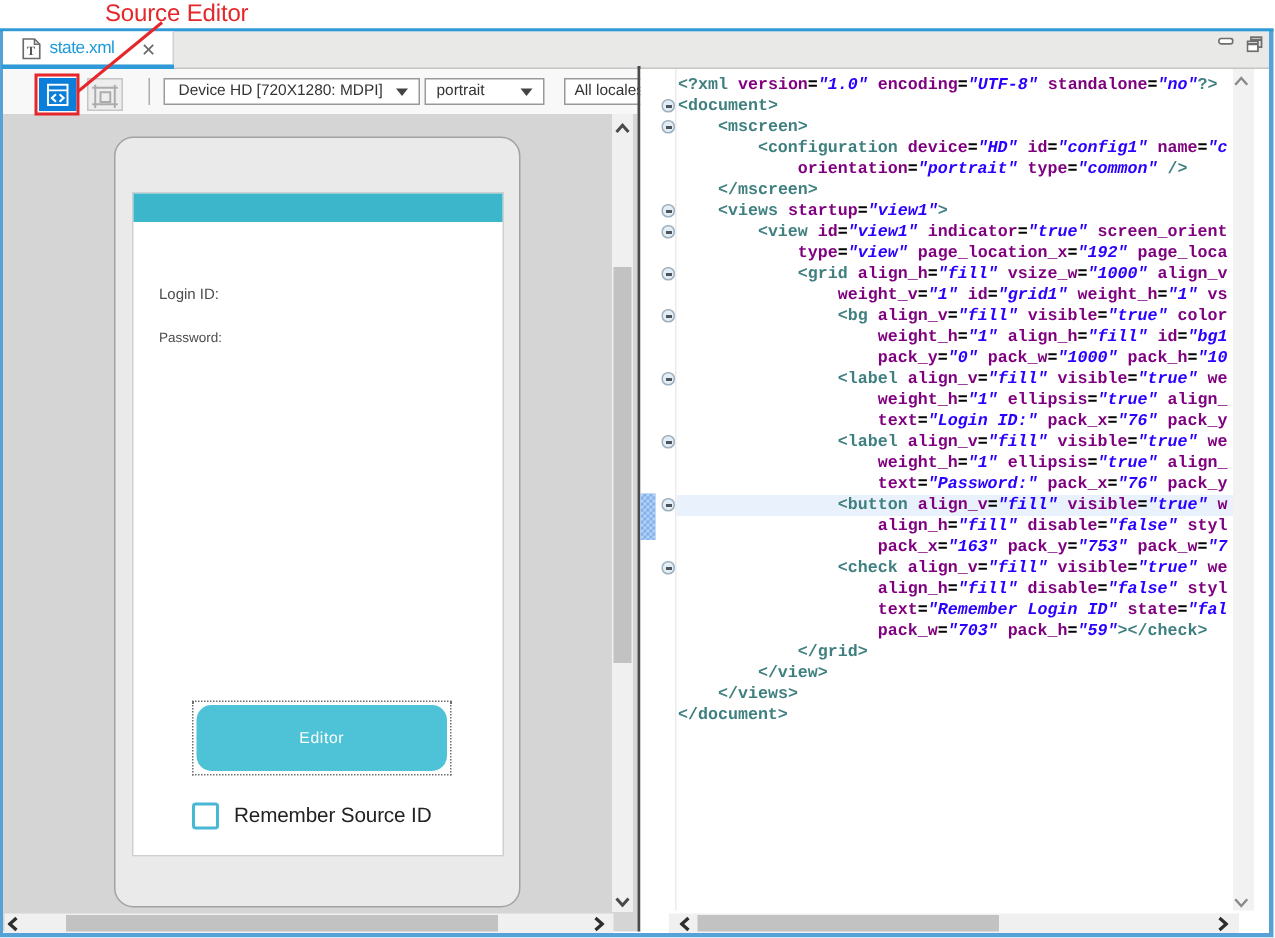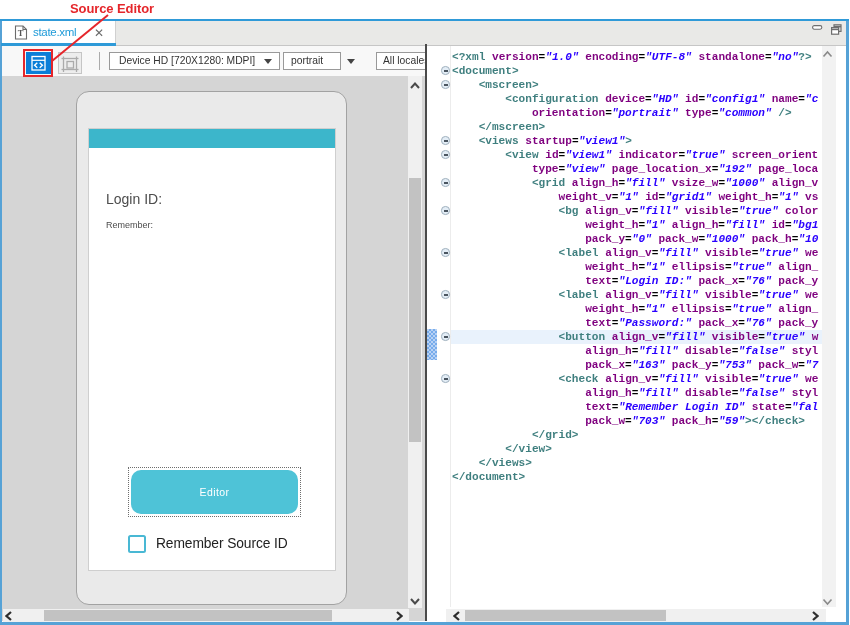--- a/index.html
+++ b/index.html
@@ -18,30 +18,30 @@
 .tabx{left:94px;top:26px;color:#6b6b6b;font-size:12px}
 
 
 
 #toolbar{left:2px;top:46px;width:423px;height:30px;background:#f8f8f8}
 #btn1{left:26px;top:52px;width:25px;height:22px;background:#0a7ed8}
 #btn2{left:58px;top:52px;width:24px;height:22px;background:#ededed;border:1px solid #c5c5c5}
 #sep1{left:99px;top:52px;width:1px;height:18px;background:#ababab}
 .combo{top:52px;height:18px;background:#fff;border:1px solid #999;color:#333;font-size:10.3px;line-height:16px;white-space:nowrap}
 #cb1{left:109px;width:171px;padding-left:9px}
-#cb2{left:283px;width:58px;padding-left:7px}
+#cb2{left:283px;width:80px;padding-left:7px}
 #cb3{left:376px;width:55px;padding-left:6px}
 .dar{width:0;height:0;border-left:4px solid transparent;border-right:4px solid transparent;border-top:5px solid #444;top:59px}
 
 
 #preview{left:2px;top:76px;width:423px;height:545px;background:#d5d5d5}
 #phone{left:76px;top:91px;width:271px;height:514px;background:#eaeaea;border:1px solid #a2a2a2;border-radius:13px}
 #screen{left:88px;top:128px;width:248px;height:443px;background:#fff;border:1px solid #cfcfcf}
 #tealbar{left:89px;top:129px;width:246px;height:19px;background:#3cb6cb}
-#lid{left:106px;top:191px;font-size:14px;color:#4c4c4c}
+#lid{left:106px;top:191px;font-size:10px;color:#4c4c4c}
 #pwd{left:106px;top:220px;font-size:9px;color:#4c4c4c}
 #dashsel{left:128px;top:467px;width:173px;height:50px;border:1px dotted #6e6e6e}
 #loginbtn{left:131px;top:470px;width:167px;height:44px;background:#4ec3d7;border-radius:10px;
   color:#fff;font-size:10.5px;text-align:center;line-height:44px;letter-spacing:.4px}
 #chk{left:128px;top:535px;width:18px;height:18px;border:2px solid #49b8d4;border-radius:2.5px;background:#fff}
 #rlid{left:156px;top:536px;font-size:13.8px;color:#222;letter-spacing:-0.1px}
 
 
 #pvtrack{left:408px;top:76px;width:14px;height:532px;background:#f0f0f0}
 #pvthumb{left:409px;top:178px;width:12px;height:264px;background:#c2c2c2}
@@ -66,21 +66,21 @@
   white-space:pre;width:370px;overflow:hidden}
 .cl{height:14px}
 .t{color:#3f7f7f}.a{color:#7f007f}.v{color:#2a00ff;font-style:italic}.e{color:#000}
 
 
 #evtrack{left:822px;top:46px;width:14px;height:561px;background:#f2f2f2}
 #ehtrack{left:446px;top:609px;width:380px;height:12.5px;background:#f0f0f0}
 #ehthumb{left:465px;top:609.5px;width:201px;height:11.5px;background:#c2c2c2}
 
 
-#ann{left:70px;top:1px;color:#e5262b;font-size:13px;font-weight:bold;letter-spacing:-0.1px}
+#ann{left:70px;top:1px;color:#e5262b;font-size:16px;font-weight:normal;letter-spacing:-0.1px}
 #redbox{left:23px;top:49px;width:30px;height:28px;border:2px solid #e5262b;z-index:50}
 #redline{left:0;top:0;z-index:49;pointer-events:none}
 </style></head>
 <body>
 <div class="abs" id="frame"></div>
 <div class="abs" style="left:0;top:19px;width:849px;height:2px;background:#2f9ad8"></div>
 <div class="abs" id="tabrow"></div>
 <div class="abs" id="tab"></div>
 <div class="abs" id="tabu"></div>
 <svg class="abs" style="left:14px;top:25px" width="14" height="15" viewBox="0 0 14 15">
@@ -119,21 +119,21 @@
 <div class="abs dar" style="left:264px"></div>
 <div class="abs combo" id="cb2">portrait</div>
 <div class="abs dar" style="left:347px"></div>
 <div class="abs combo" id="cb3">All locales</div>
 
 <div class="abs" id="preview"></div>
 <div class="abs" id="phone"></div>
 <div class="abs" id="screen"></div>
 <div class="abs" id="tealbar"></div>
 <div class="abs" id="lid">Login ID:</div>
-<div class="abs" id="pwd">Remember:</div>
+<div class="abs" id="pwd">Password:</div>
 <div class="abs" id="dashsel"></div>
 <div class="abs" id="loginbtn">Editor</div>
 <div class="abs" id="chk"></div>
 <div class="abs" id="rlid">Remember Source ID</div>
 
 <div class="abs" id="pvtrack"></div>
 <div class="abs" id="pvthumb"></div>
 <svg class="abs" style="left:410px;top:82px" width="10" height="7">
     <path d="M1 6 L5 1.5 L9 6" fill="none" stroke="#4a4a4a" stroke-width="2"></path>
   </svg>

